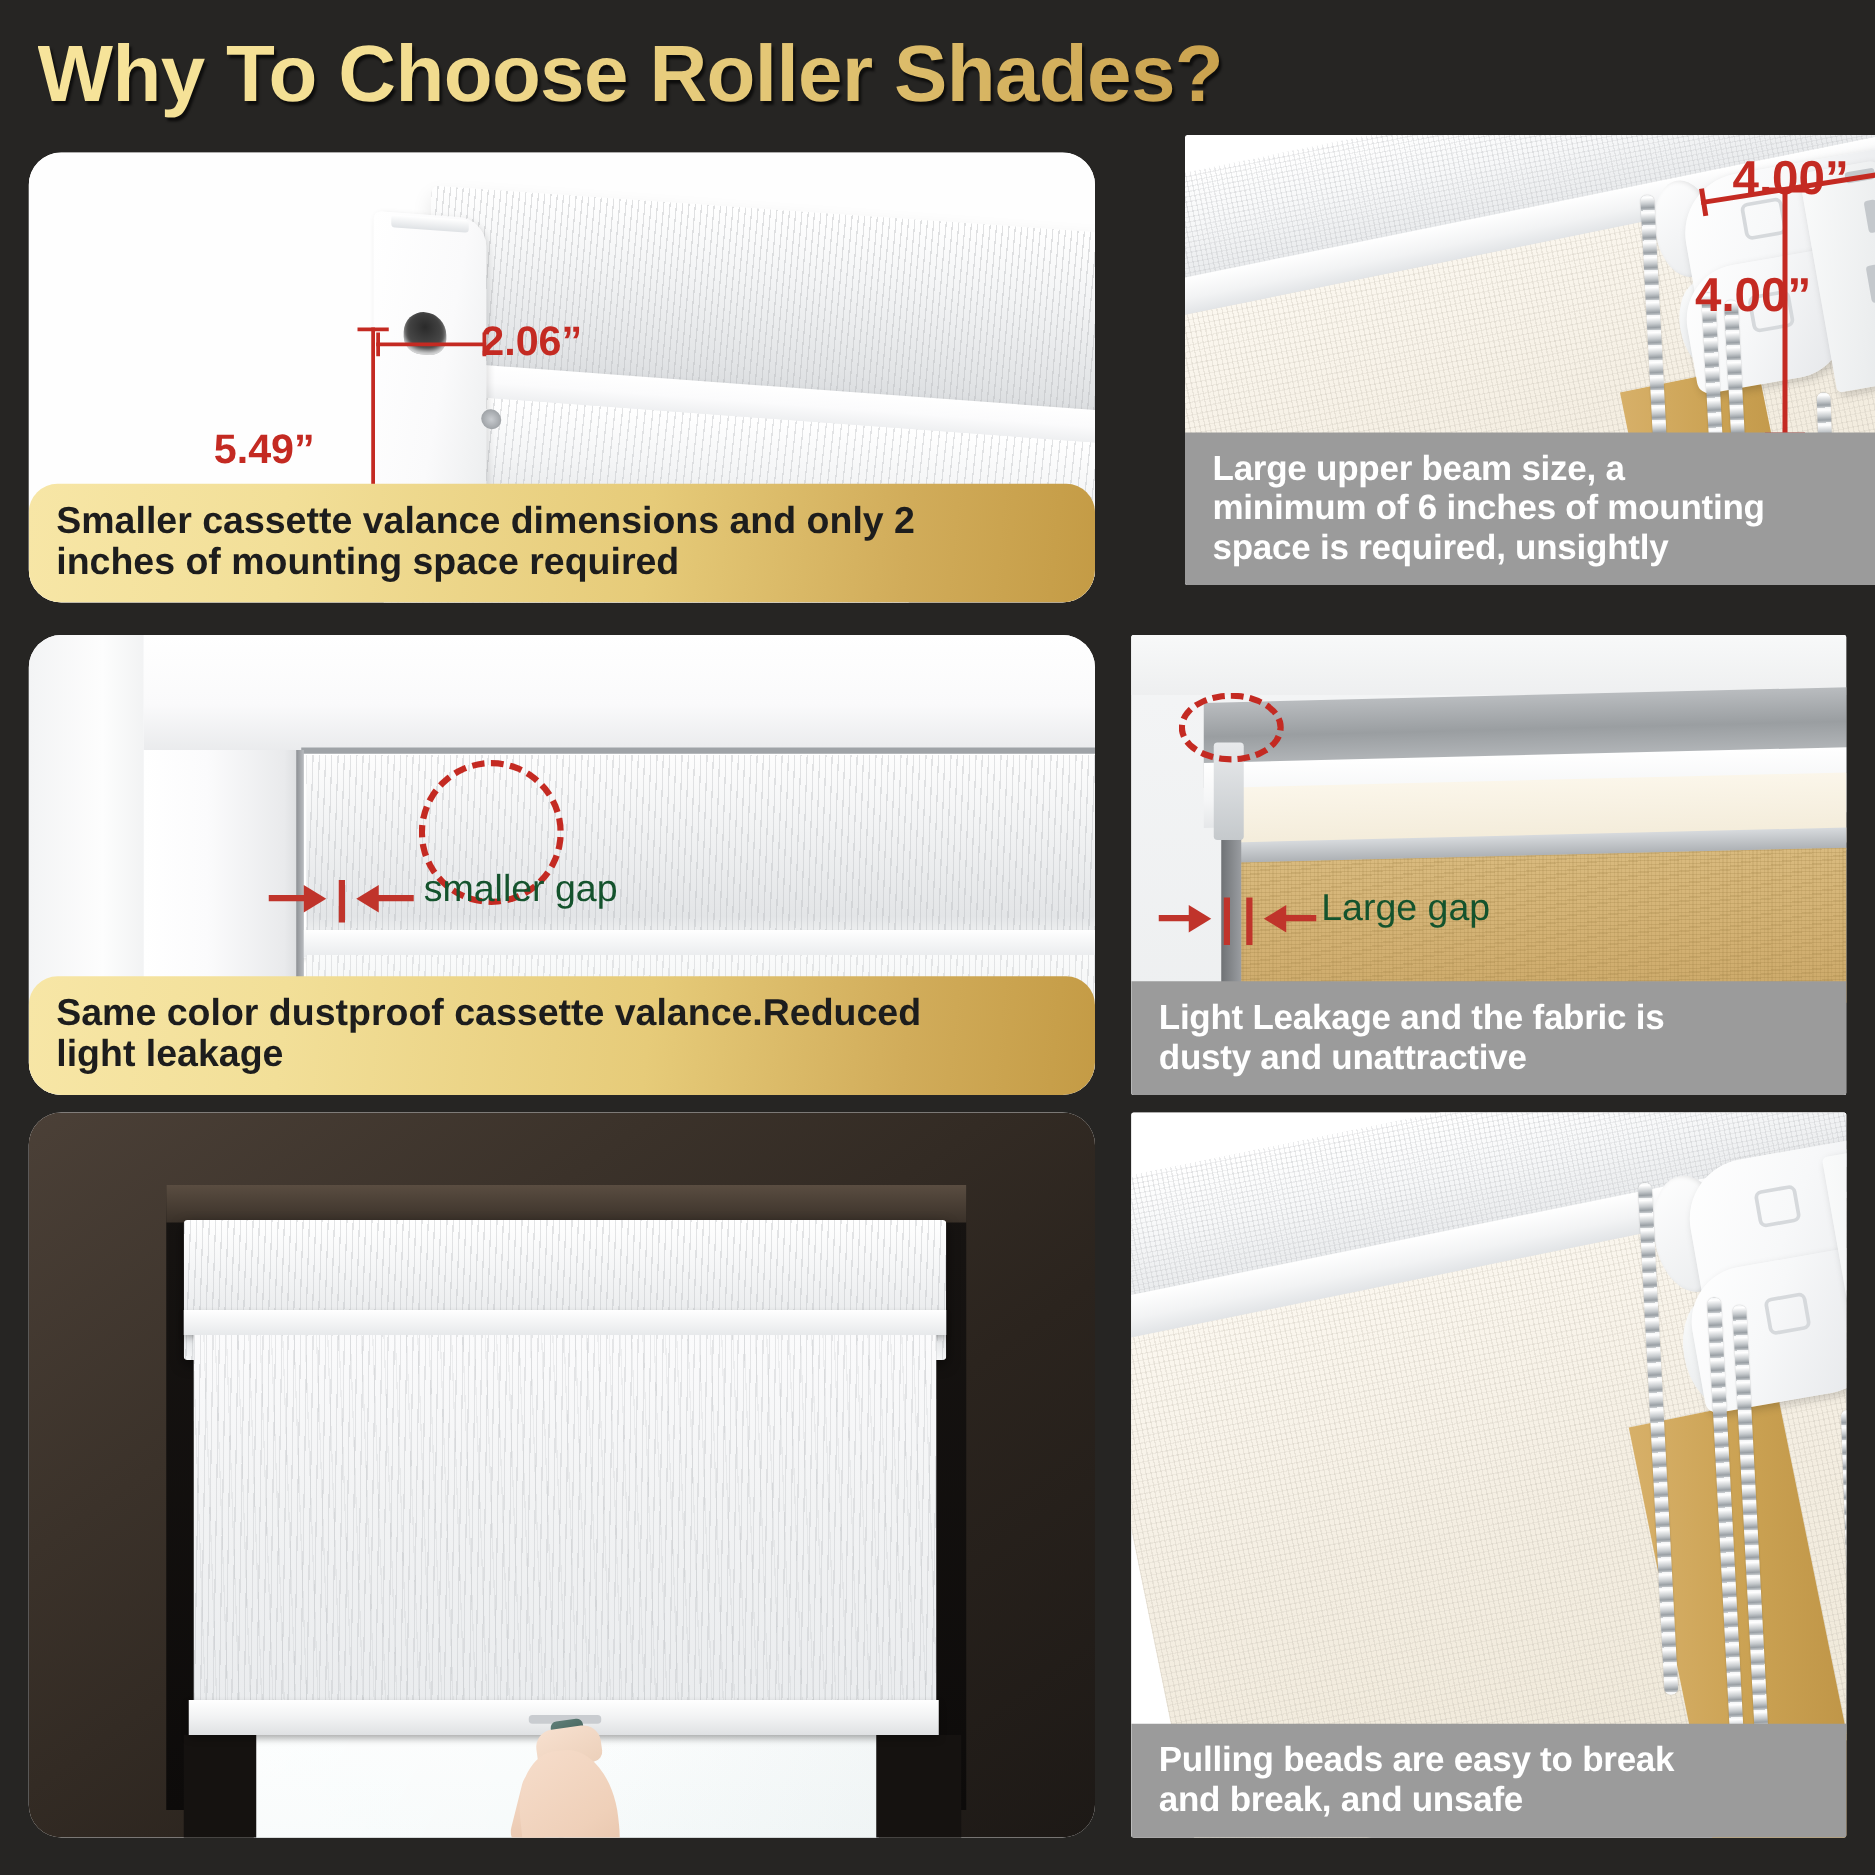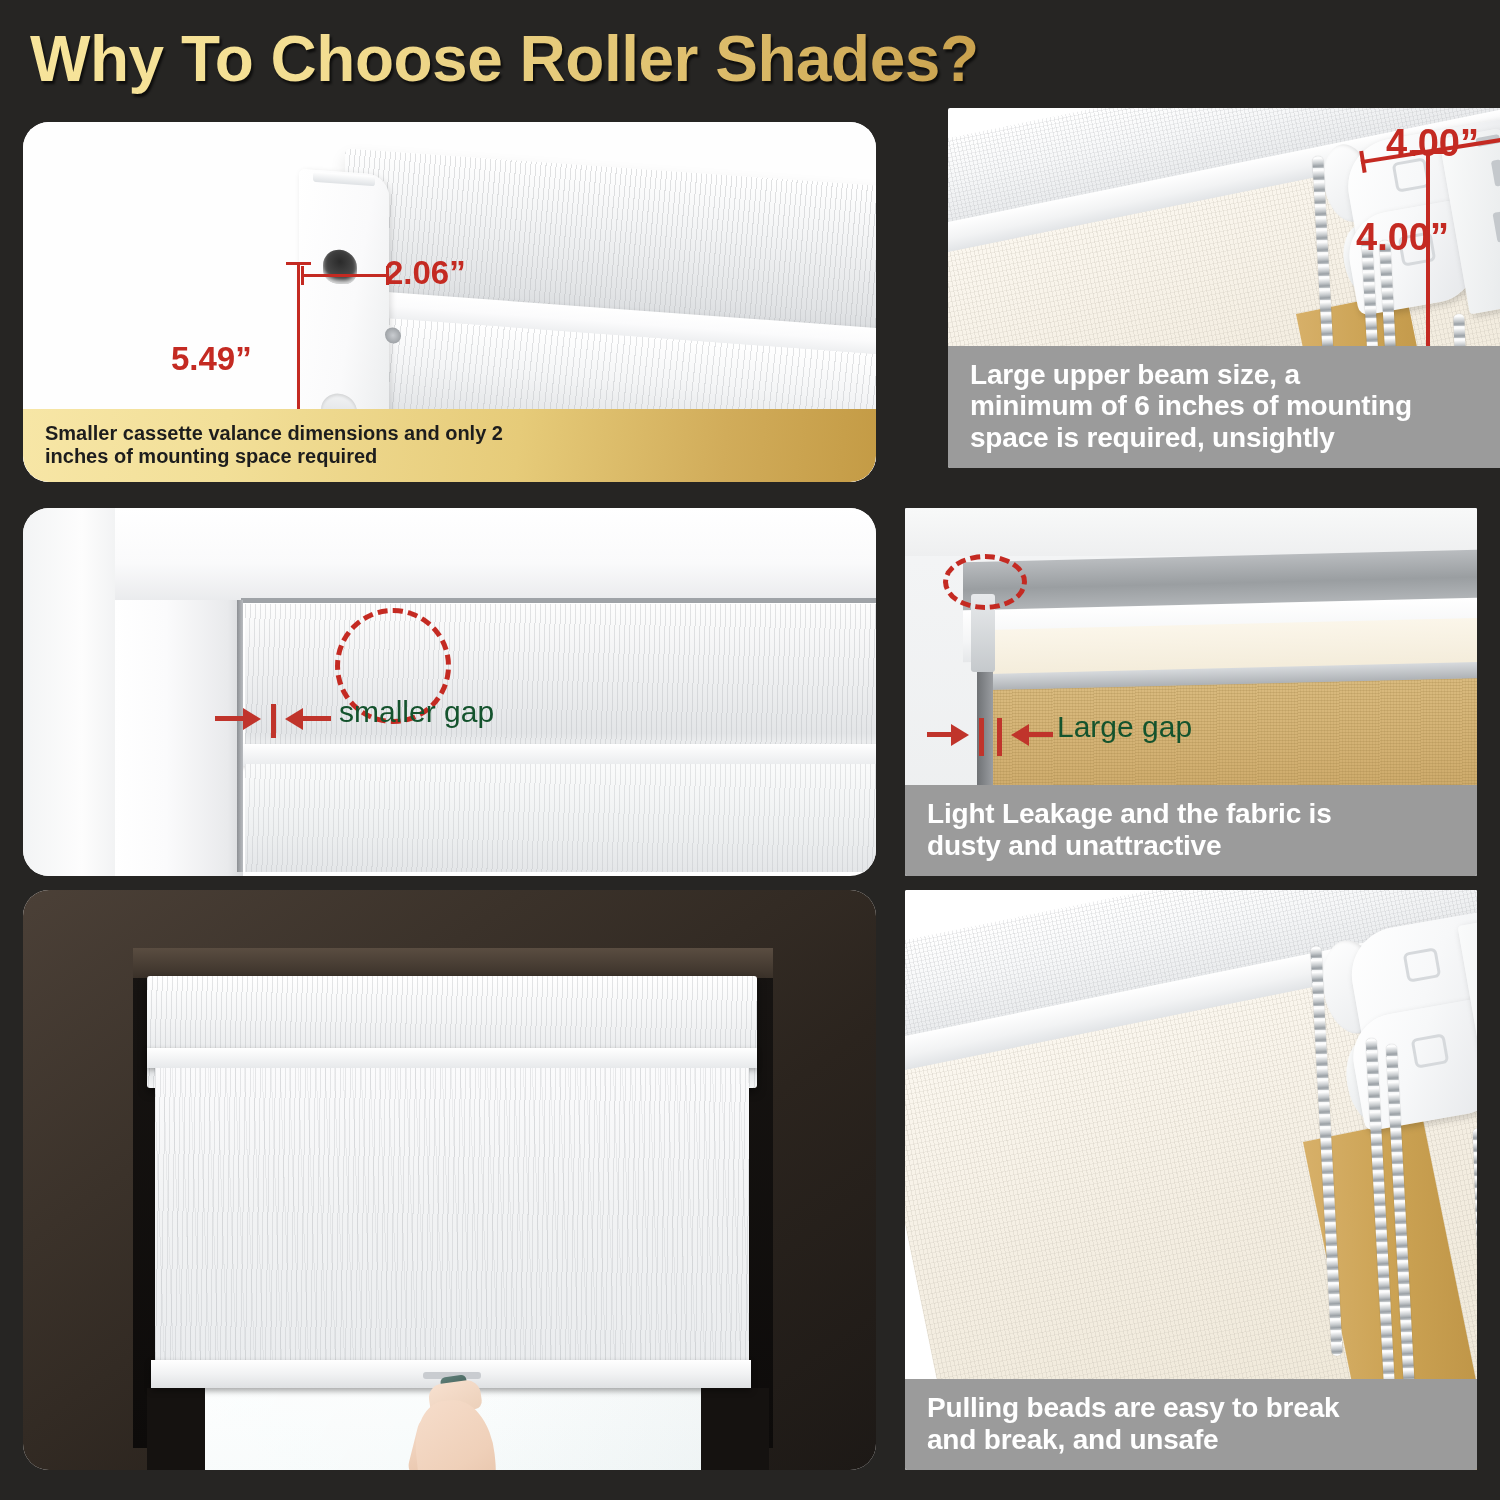--- a/index.html
+++ b/index.html
@@ -41,22 +41,22 @@
 
   
   .cap{
     position:absolute; left:0; right:0; bottom:0;
     padding:13px 18px 15px 22px;
     font-weight:bold; line-height:1.12;
   }
   .cap.gold{
     background:linear-gradient(96deg,#F7E6A6 0%,#F2DF98 24%,#E6CB79 58%,#D1AC5A 82%,#C49B45 100%);
     color:#1d1d1d;
-    font-size:20px;
-    border-bottom-left-radius:26px; border-bottom-right-radius:26px;
+    font-size:30px;
+    border-bottom-left-radius:26px; border-bottom-right-radius:26px;border-radius:23px;
   }
   .cap.grey{
     background:#9b9b9b; color:#fff; font-size:28px;
     letter-spacing:-0.2px;
   }
   .cap.grey .ln{ display:block; }
   .cap.gold .ln{ display:block; }
 
   
   .p1 .scene{ position:absolute; inset:0; background:#fefefe; }
@@ -409,20 +409,24 @@
 
       <div class="gapmark" style="left:192px; top:196px; width:160px; height:30px;">
         <div class="bar" style="left:0; top:12px; width:30px;"></div>
         <div class="tri" style="left:28px; top:4px; border-left:18px solid #C0342B;"></div>
         <div class="tick" style="left:56px; top:0; height:34px;"></div>
         <div class="tri" style="left:70px; top:4px; border-right:18px solid #C0342B;"></div>
         <div class="bar" style="left:86px; top:12px; width:30px;"></div>
       </div>
       <div class="gap-note" style="left:316px; top:187px;">smaller gap</div>
     </div>
+    <div class="cap gold">
+      <span class="ln">Same color dustproof cassette valance.Reduced</span>
+      <span class="ln">light leakage</span>
+    </div>
   </div>
 
   <div class="panel right p4">
     <div class="stage">
       <div class="bg"></div>
       <div class="topband"></div>
       <div class="headrail"></div>
       <div class="whiterail"></div>
       <div class="cream"></div>
       <div class="silverrail"></div>

